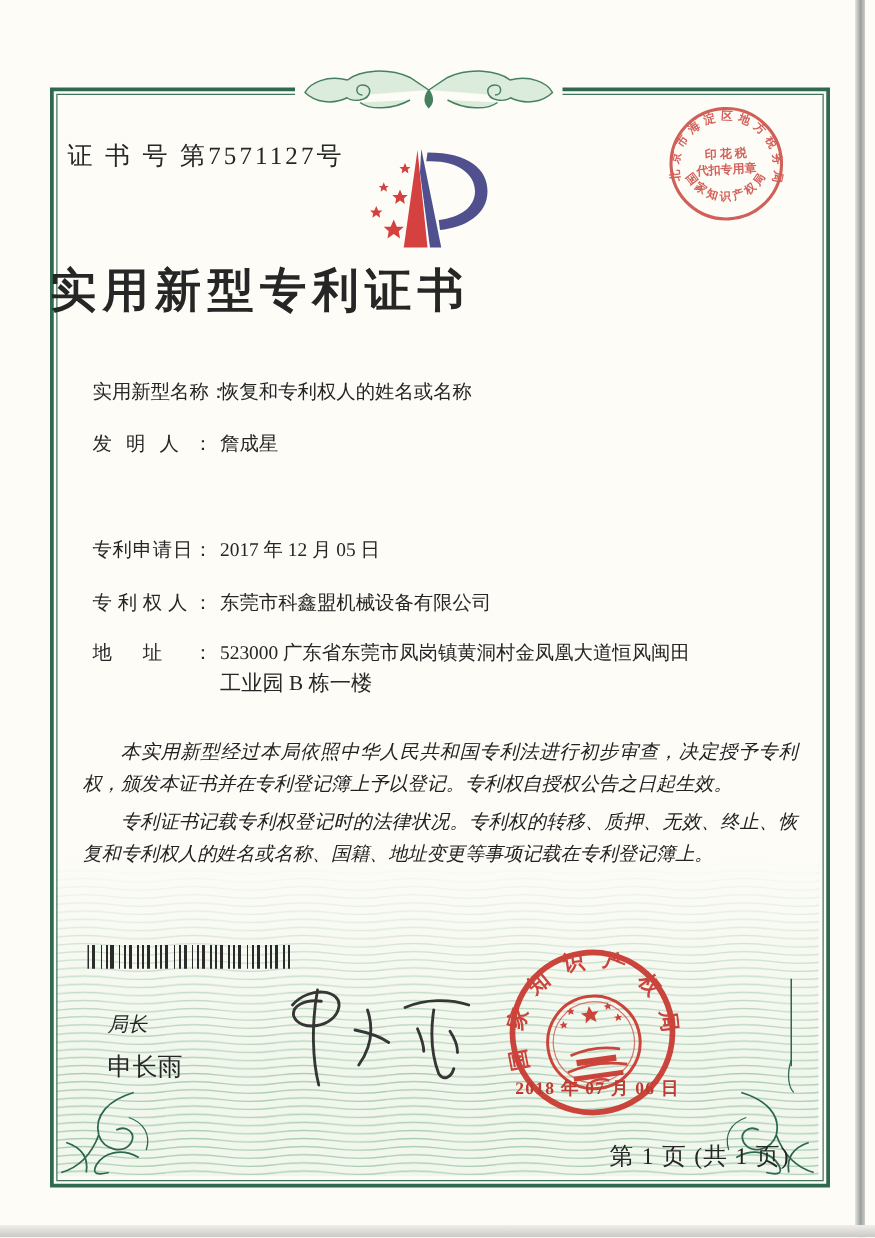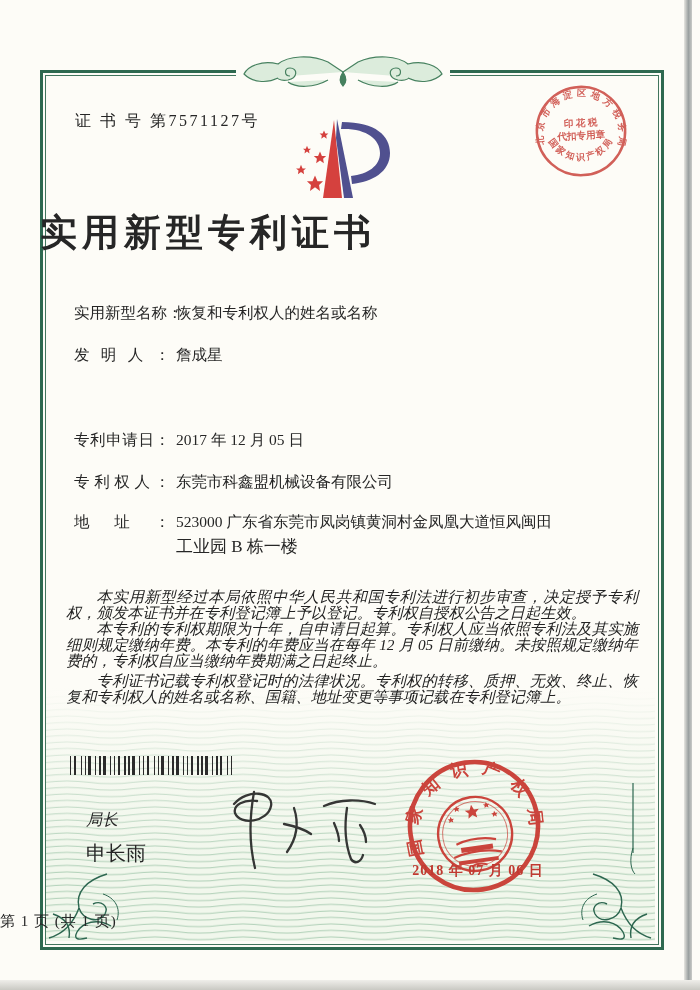--- a/index.html
+++ b/index.html
@@ -7,44 +7,44 @@
         font-family:"Liberation Serif","DejaVu Serif",serif;color:#262626;}
   .abs{position:absolute;}
   
   .edge-r{left:684px;top:0;width:8px;height:990px;background:linear-gradient(90deg,#e7e6e1,#9aa0a0 55%,#c9cbc8);}
   .edge-b{left:0;top:980px;width:700px;height:10px;background:linear-gradient(180deg,#efeeea,#c9c9c3);}
   
   .cert-border{left:40px;top:70px;width:618px;height:874px;border:3px solid #2e6950;}
   .cert-border::after{content:"";position:absolute;left:2px;top:2px;right:2px;bottom:2px;border:1px solid #41755d;}
   .ornament-band{left:236px;top:50px;width:214px;height:44px;background:#fdfcf7;display:flex;align-items:center;justify-content:center;}
   
-  .cert-no{left:75px;top:111px;font-size:16px;letter-spacing:2.5px;}
+  .cert-no{left:54px;top:111px;font-size:20px;letter-spacing:2.5px;}
   .logo{left:278px;top:108px;}
   .title{left:40px;top:208px;width:600px;font-size:37px;font-weight:600;letter-spacing:5px;}
   .tax-stamp{left:533px;top:83px;width:96px;height:96px;opacity:.88;transform:rotate(-3deg);}
   
   .frow{left:74px;font-size:15.5px;white-space:nowrap;}
   .flabel{display:inline-block;width:96px;text-align:justify;text-align-last:justify;vertical-align:top;}
   .fvalue{margin-left:6px;}
   .addr2{left:176px;top:535px;font-size:17px;}
   .grant-no{position:absolute;left:316px;top:0;}
   .grant-no .glabel{letter-spacing:1.5px;}
   
-  .body-text{left:66px;top:589px;width:572px;font-size:15.3px;line-height:16px;
+  .body-text{left:66px;top:589px;width:572px;font-size:15.3px;line-height:26px;
              text-align:justify;font-style:italic;color:#222;}
   .body-text p{margin:0;text-indent:2em;}
   
   .barcode{left:70px;top:756px;width:164px;height:19px;
      background:repeating-linear-gradient(90deg,#2b2b2b 0 1.5px,transparent 1.5px 3.8px,#2b2b2b 3.8px 6.4px,transparent 6.4px 10.6px,#2b2b2b 10.6px 11.8px,transparent 11.8px 14.6px);}
   .sig-title{left:86px;top:810px;font-size:16px;font-family:"Liberation Sans","DejaVu Sans",sans-serif;font-weight:500;font-style:italic;}
   .sig-name{left:86px;top:840px;font-size:20px;font-family:"Liberation Sans","DejaVu Sans",sans-serif;font-weight:500;}
   .signature{left:188px;top:778px;}
   .office-seal{left:404px;top:756px;width:140px;height:140px;opacity:.92;transform:rotate(-8deg);}
   .seal-date{left:412px;top:862px;width:132px;text-align:center;font-size:14px;color:#c03a31;letter-spacing:1px;font-weight:600;}
-  .footer{left:0;top:912px;width:632px;text-align:left;font-size:15px;letter-spacing:1px;}
+  .footer{left:0;top:912px;width:632px;text-align:right;font-size:19px;letter-spacing:1px;}
   .pattern{left:45px;top:688px;width:610px;height:253px;pointer-events:none;}
 </style>
 </head>
 <body>
 
 <div class="page">
 
   <svg class="abs pattern" viewBox="0 0 610 253">
     <defs>
       <pattern id="wav" width="88" height="6.5" patternUnits="userSpaceOnUse">
@@ -144,21 +144,20 @@
   <div class="abs frow" style="top:472px">
     <span class="flabel">专利权人：</span><span class="fvalue">东莞市科鑫盟机械设备有限公司</span>
   </div>
   <div class="abs frow" style="top:512px">
     <span class="flabel">地址：</span><span class="fvalue">523000 广东省东莞市凤岗镇黄洞村金凤凰大道恒风闽田</span>
   </div>
   <div class="abs addr2">工业园 B 栋一楼</div>
 
   <div class="abs body-text">
     <p>本实用新型经过本局依照中华人民共和国专利法进行初步审查，决定授予专利权，颁发本证书并在专利登记簿上予以登记。专利权自授权公告之日起生效。</p>
-    <p>本专利的专利权期限为十年，自申请日起算。专利权人应当依照专利法及其实施细则规定缴纳年费。本专利的年费应当在每年 12 月 05 日前缴纳。未按照规定缴纳年费的，专利权自应当缴纳年费期满之日起终止。</p>
     <p style="margin-top:4px">专利证书记载专利权登记时的法律状况。专利权的转移、质押、无效、终止、恢复和专利权人的姓名或名称、国籍、地址变更等事项记载在专利登记簿上。</p>
   </div>
 
   <div class="abs barcode"></div>
 
   <div class="abs sig-title">局长</div>
   <div class="abs sig-name">申长雨</div>
   <svg class="abs signature" width="210" height="100" viewBox="0 0 210 100">
     <g fill="none" stroke="#1d1d1d" stroke-width="2.3" stroke-linecap="round" opacity="0.88">
       <path d="M66,14 C61,42 62,70 67,90"></path>

